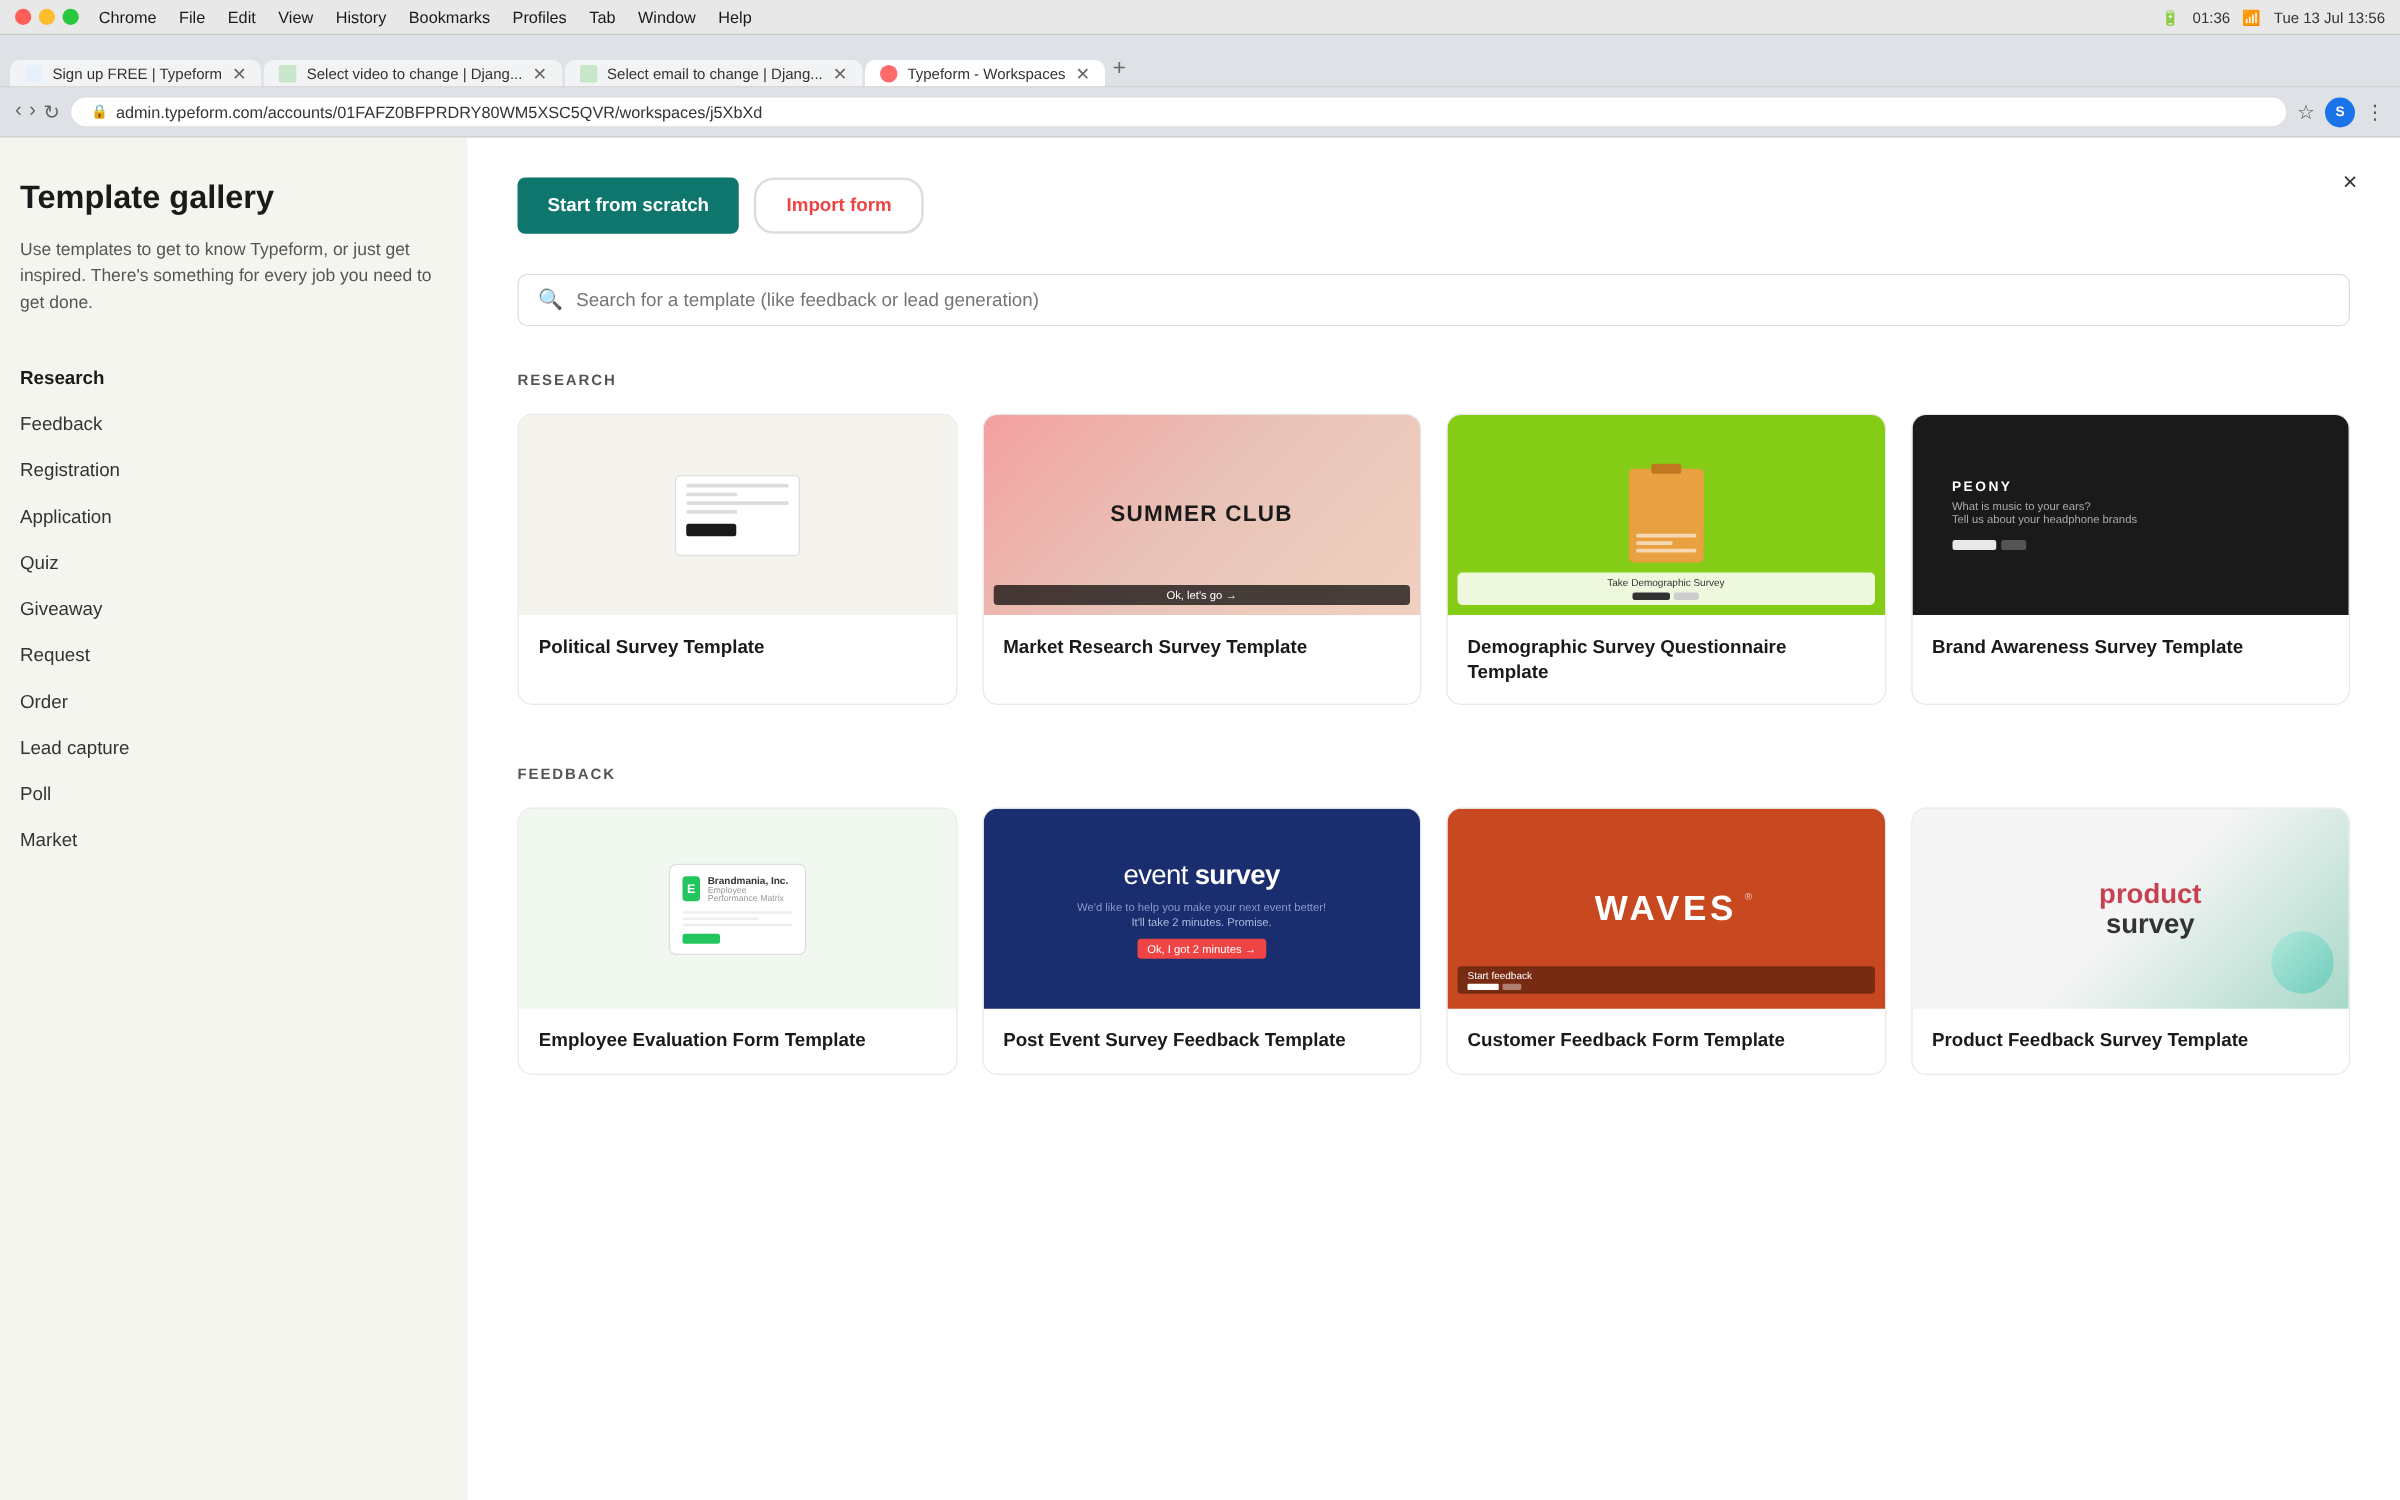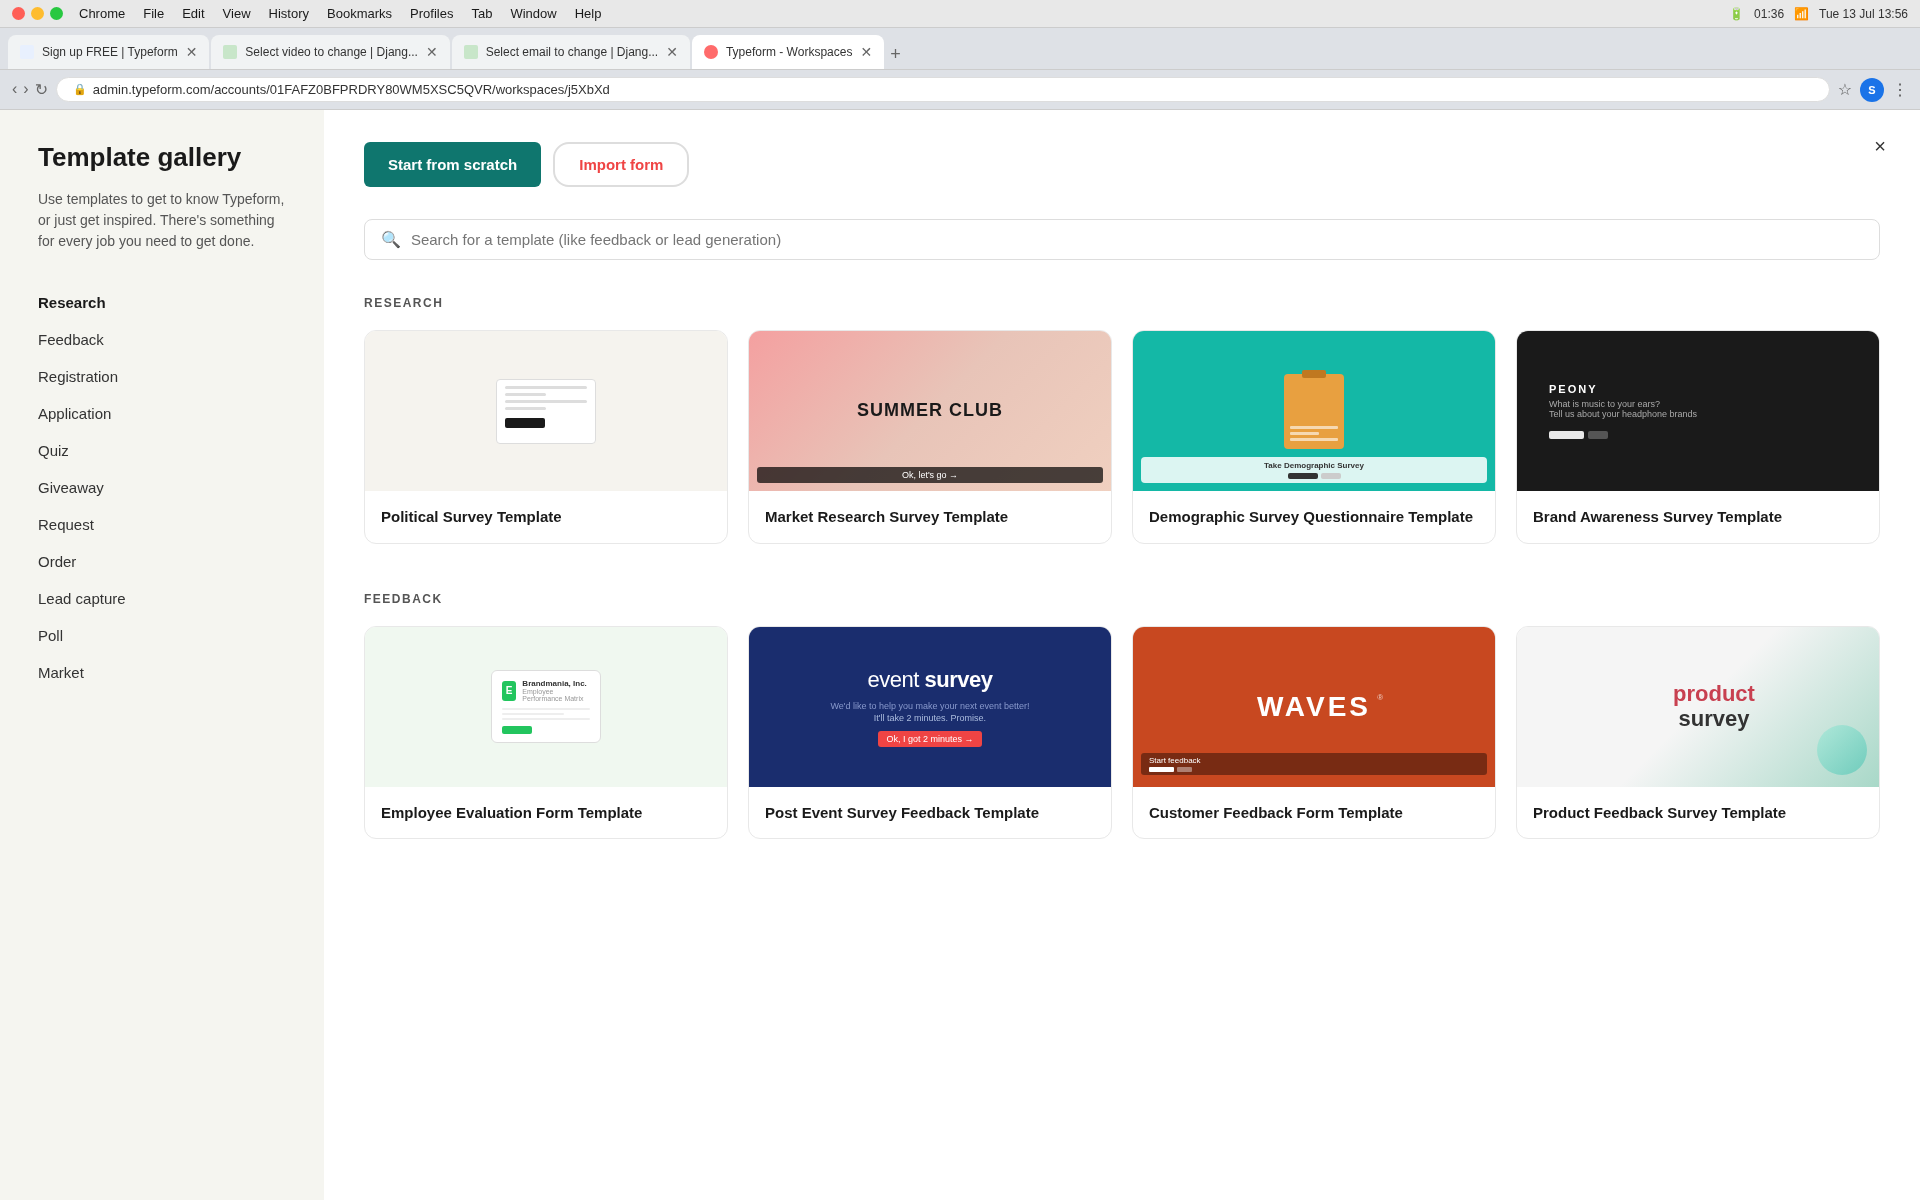--- a/index.html
+++ b/index.html
@@ -34,21 +34,21 @@
       padding: 0 8px;
       gap: 6px;
       border-bottom: 1px solid #ccc;
       flex-shrink: 0;
     }
     .chrome-tabs { display: flex; align-items: flex-end; gap: 2px; flex: 1; height: 100%; }
     .chrome-tab {
       background: #f1f3f4;
       border-radius: 8px 8px 0 0;
       padding: 0 12px;
-      height: 34px;
+      height: 21px;
       display: flex;
       align-items: center;
       gap: 8px;
       font-size: 12px;
       color: #333;
       max-width: 240px;
       white-space: nowrap;
       overflow: hidden;
       text-overflow: ellipsis;
       cursor: pointer;
@@ -86,23 +86,23 @@
     .address-text { color: #333; font-size: 13px; }
     .chrome-actions { display: flex; gap: 8px; align-items: center; }
     .chrome-actions span { font-size: 16px; color: #555; cursor: pointer; }
     .user-avatar { width: 24px; height: 24px; border-radius: 50%; background: #1a73e8; color: #fff; display: flex; align-items: center; justify-content: center; font-size: 11px; font-weight: bold; }
 
     
     .main-layout { display: flex; flex: 1; overflow: hidden; }
 
     
     .sidebar {
-      width: 324px;
+      width: 374px;
       background: #f5f5f0;
-      padding: 32px 38px;
+      padding: 32px 16px;
       flex-shrink: 0;
       overflow-y: auto;
     }
     .sidebar-title {
       font-size: 26px;
       font-weight: 700;
       color: #1a1a1a;
       margin-bottom: 16px;
     }
     .sidebar-desc {
@@ -266,23 +266,22 @@
       right: 8px;
       background: rgba(0,0,0,0.7);
       color: #fff;
       font-size: 9px;
       padding: 3px 6px;
       border-radius: 3px;
       text-align: center;
     }
 
     .thumb-demographic {
-      background: #14b8a6;
+      background: #84cc16;
       flex-direction: column;
-      font-weight: bold;
     }
     .demo-clipboard {
       width: 60px;
       height: 75px;
       background: #e8a040;
       border-radius: 4px;
       position: relative;
     }
     .demo-clipboard::before {
       content: '';

